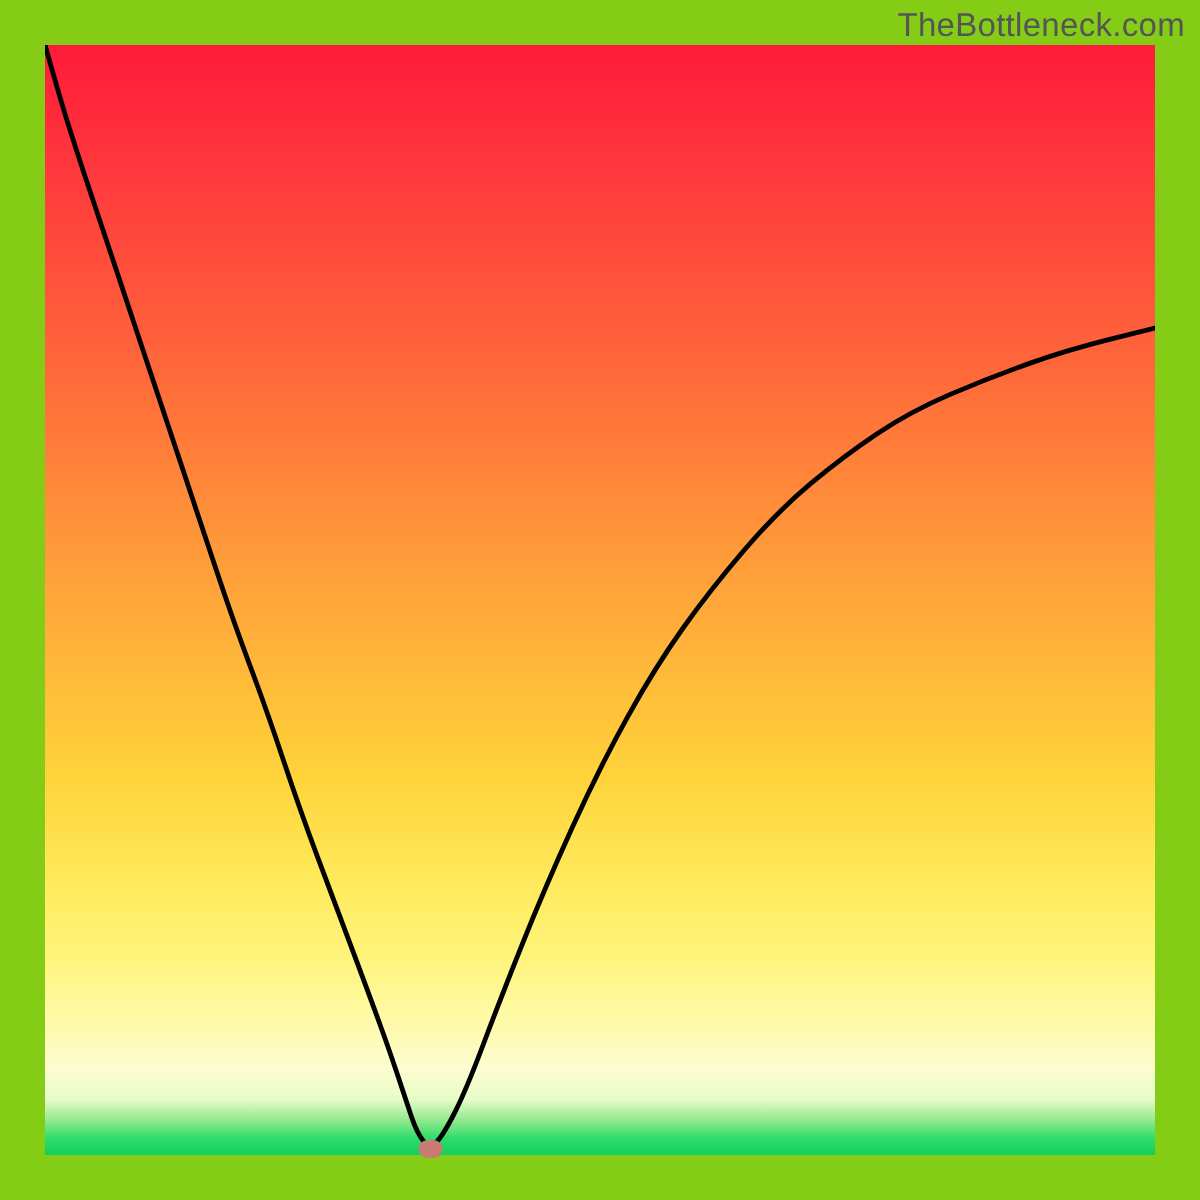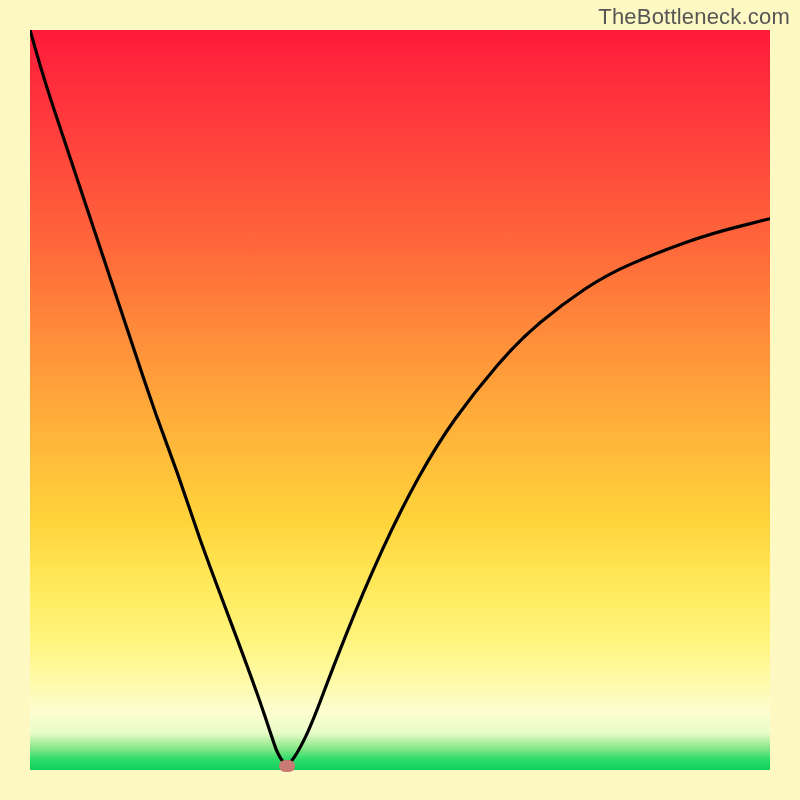--- a/index.html
+++ b/index.html
@@ -8,21 +8,21 @@
     width: 800px;
     height: 800px;
     background: #000;
     font-family: Arial, Helvetica, sans-serif;
     overflow: hidden;
   }
   .frame {
     position: absolute;
     left: 0; top: 0;
     width: 800px; height: 800px;
-    background: #fef9c3;
+    background: #84cc16;
   }
   .plot-area {
     position: absolute;
     left: 30px;
     top: 30px;
     width: 740px;
     height: 740px;
     
     background: linear-gradient(
       to bottom,

